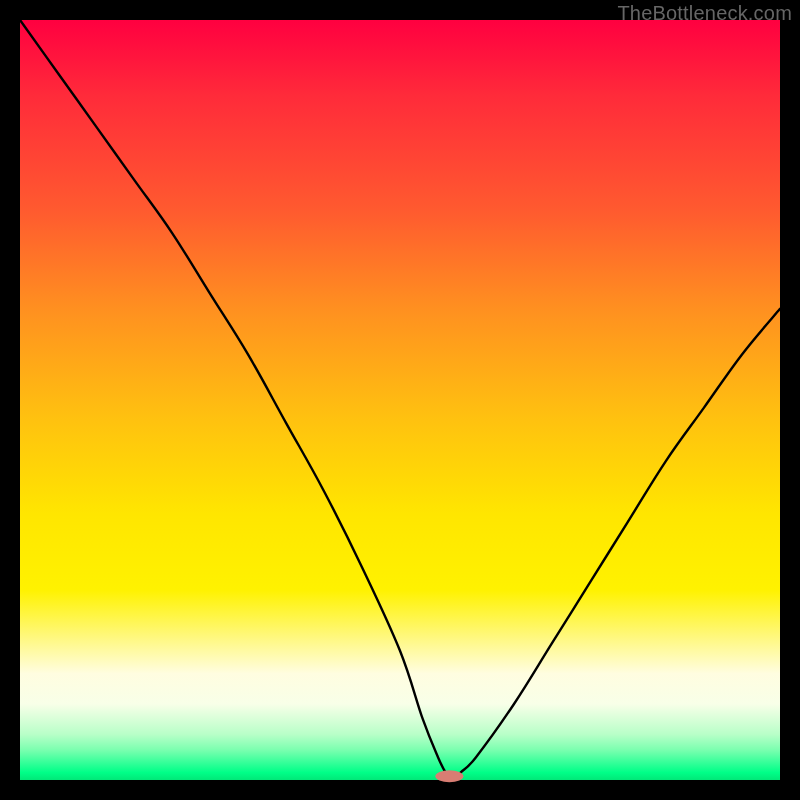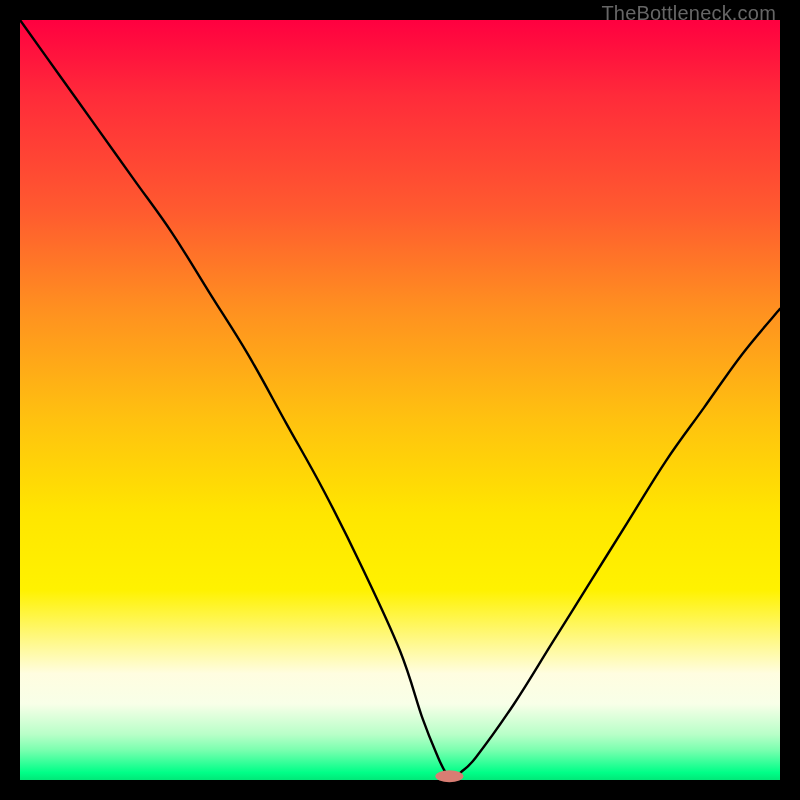--- a/index.html
+++ b/index.html
@@ -42,21 +42,21 @@
     position: absolute;
     left: 20px;
     top: 20px;
     width: 760px;
     height: 760px;
     overflow: visible;
   }
   .watermark {
     position: absolute;
     top: 2px;
-    right: 24px;
+    right: 8px;
     color: #666666;
     font-family: Arial, Helvetica, sans-serif;
     font-size: 20px;
     letter-spacing: 0.2px;
     font-weight: 400;
   }
 </style>
 </head>
 <body>
 

